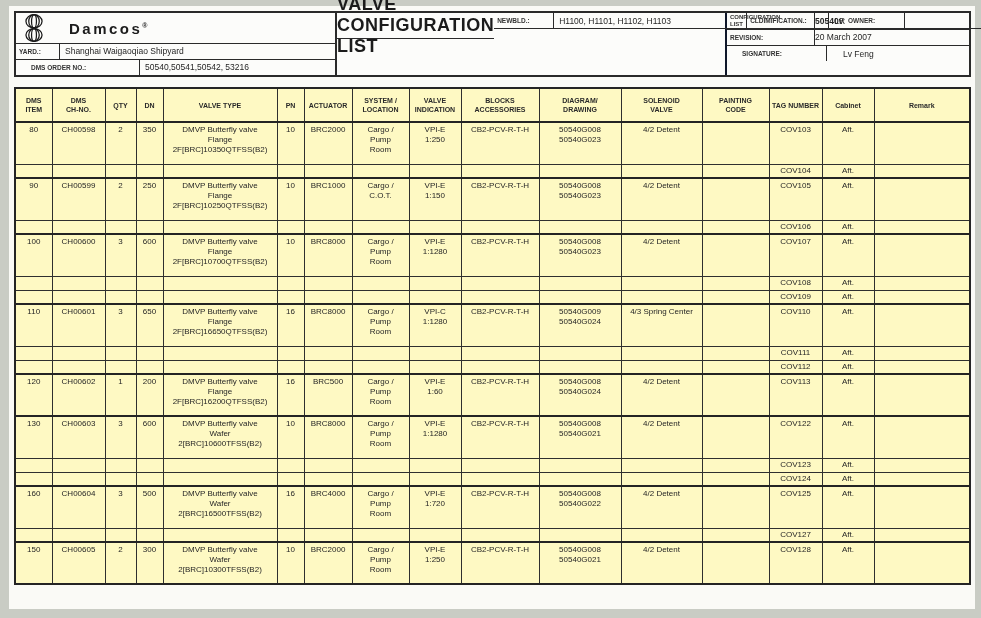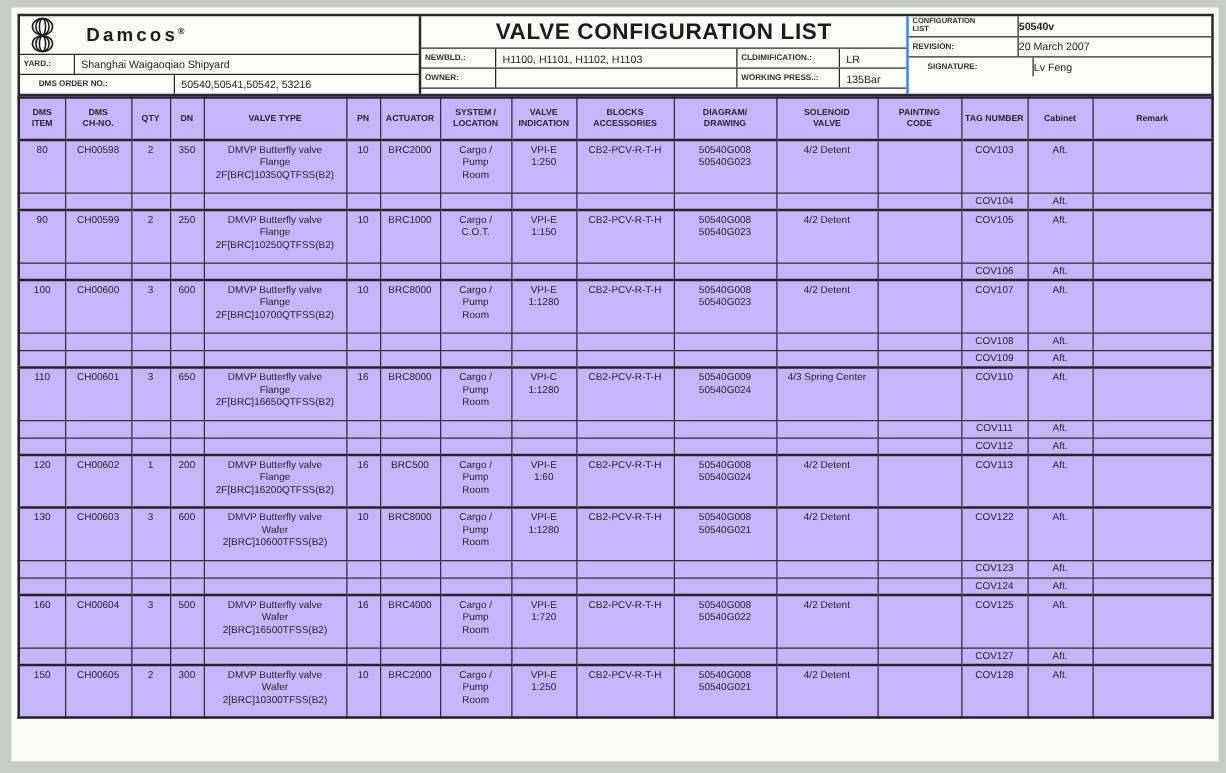--- a/index.html
+++ b/index.html
@@ -18,47 +18,48 @@
     padding: 5px 4px 0 5px;
   }
   
   .hdr {
     display: flex;
     width: 957px; height: 66px;
     border: 2px solid #2a2a2a;
     background: #fcfcfa;
   }
   .h-left { width: 321px; border-right: 2px solid #2a2a2a; display: flex; flex-direction: column; }
-  .h-mid  { width: 390px; border-right: 2px solid #3b82f6; display: flex; flex-direction: column; }
+  .h-mid  { width: 390px; border-right: 2px solid #0f172a; display: flex; flex-direction: row; }
   .h-right{ flex: 1; display: flex; flex-direction: column; }
   .logo-row { height: 32px; border-bottom: 1px solid #2a2a2a; display: flex; align-items: center; padding-left: 5px; }
   .brand { font-size: 15px; font-weight: bold; letter-spacing: 2.5px; margin-left: 22px; color: #1c1c1c; }
   .reg { font-size: 7px; vertical-align: super; }
   .h-line { display: flex; height: 16px; border-bottom: 1px solid #2a2a2a; align-items: stretch; }
   .h-line:last-child { border-bottom: none; padding-left: 12px; }
   .lbl {
     font-size: 6.5px; font-weight: bold; color: #333;
     display: flex; align-items: center; padding-left: 3px;
     border-right: 1px solid #2a2a2a; text-transform: uppercase;
     line-height: 7px; white-space: pre-line;
   }
   .val { font-size: 8.5px; display: flex; align-items: center; padding-left: 5px; }
   .val.center { justify-content: center; padding-left: 0; }
   .val.bold { font-weight: bold; }
   .title-row { height: 26px; border-bottom: 1px solid #2a2a2a; display: flex; align-items: center; justify-content: center; }
   .title { font-size: 18px; font-weight: bold; letter-spacing: 0.5px; color: #1b1b1b; }
   .strip { flex: 1; }
   .h-right .h-line { height: 16.5px; }
-  .h-right .h-line:last-child { height: 15px; }
+  .h-right .h-line:last-child { height: 15px; gap: 16px; }
   
   table {
     border-collapse: collapse;
     table-layout: fixed;
     width: 957px;
-    background: #c4b5fd;
+    margin-top: 10px;
+    background: #fef9c3;
   }
   th, td {
     border: 1px solid #2f2f2f;
     white-space: pre-line;
     overflow: hidden;
   }
   thead th {
     font-size: 7px; font-weight: bold;
     height: 34px; line-height: 9px;
     text-align: center; vertical-align: middle;

